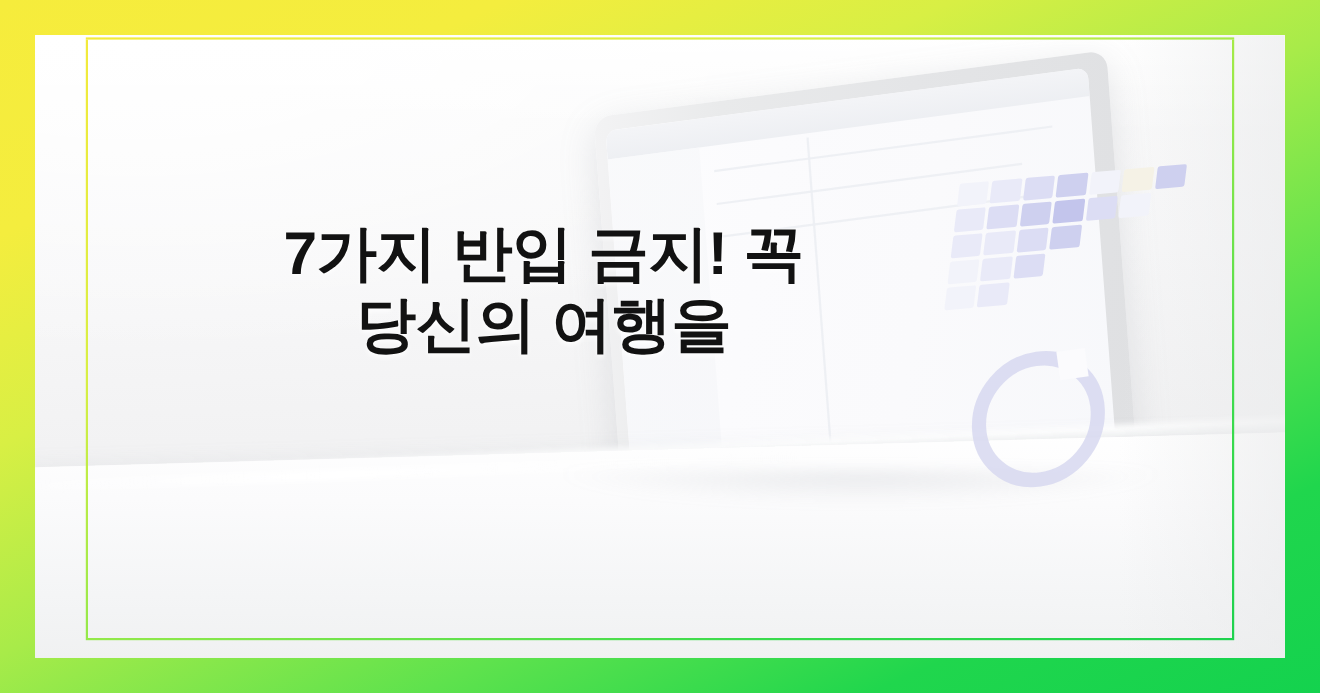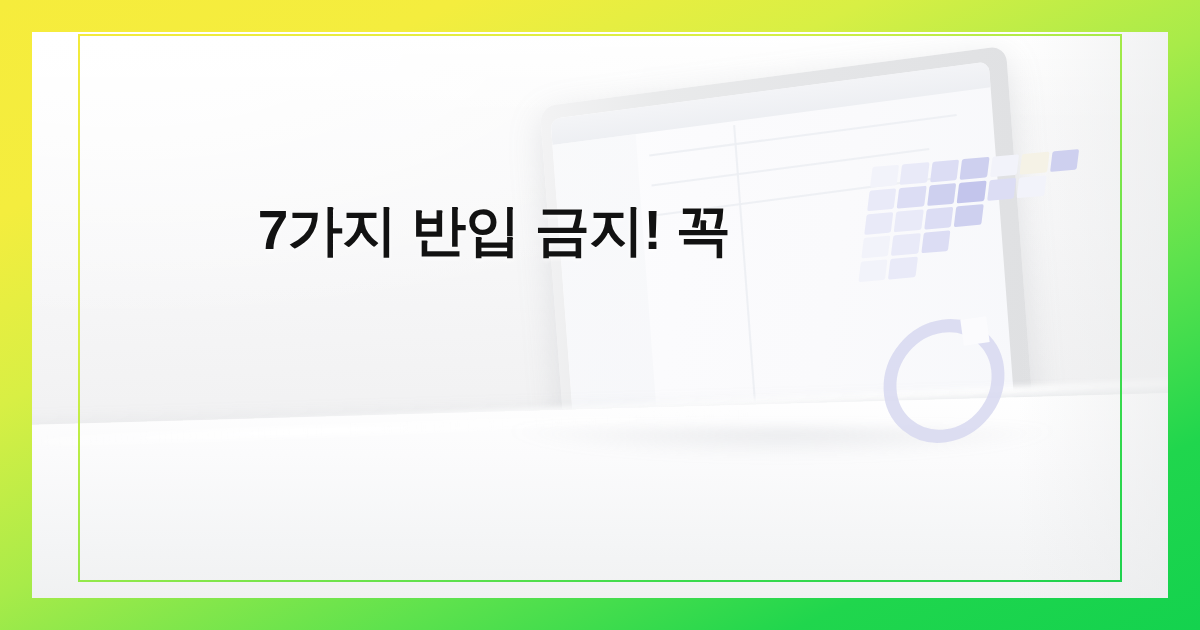--- a/index.html
+++ b/index.html
@@ -319,15 +319,16 @@
     <div class="base"></div>
     <div class="base-hl"></div>
     <div class="desk-shadow"></div>
     <div class="right-fall"></div>
   </div>
 
   <div id="inner-rule"></div>
 
   <div id="headline">
     <span class="ln">7가지 반입 금지! 꼭</span>
+    <span class="ln">당신의 여행을</span>
   </div>
 
 </div>
 
 </body></html>

